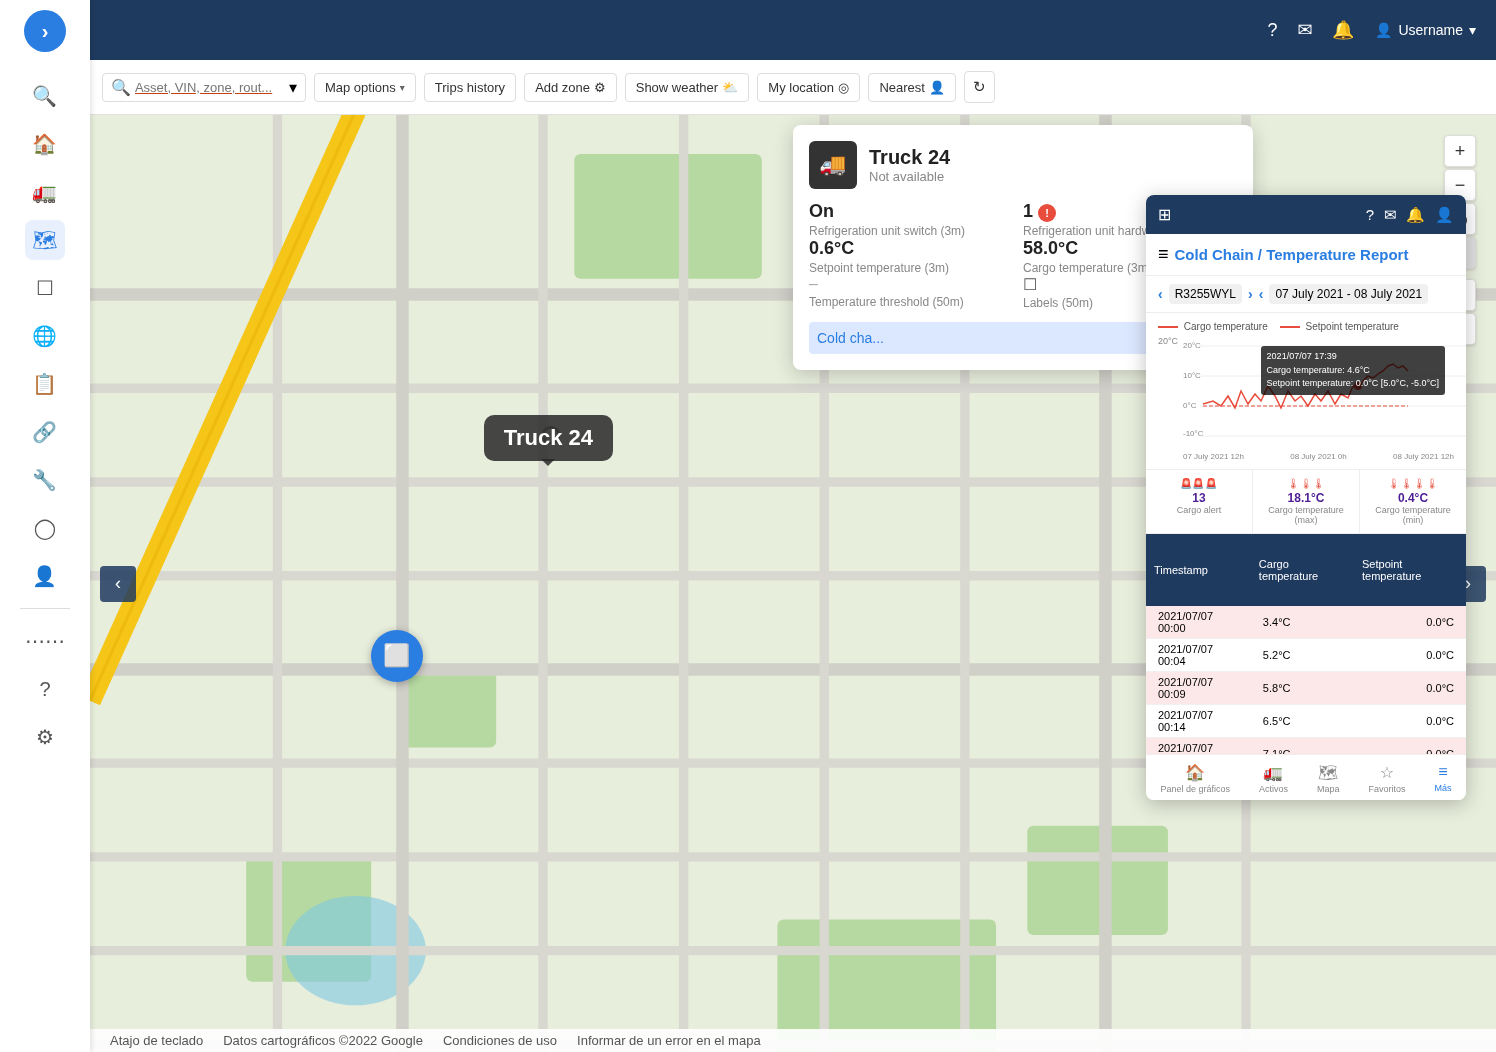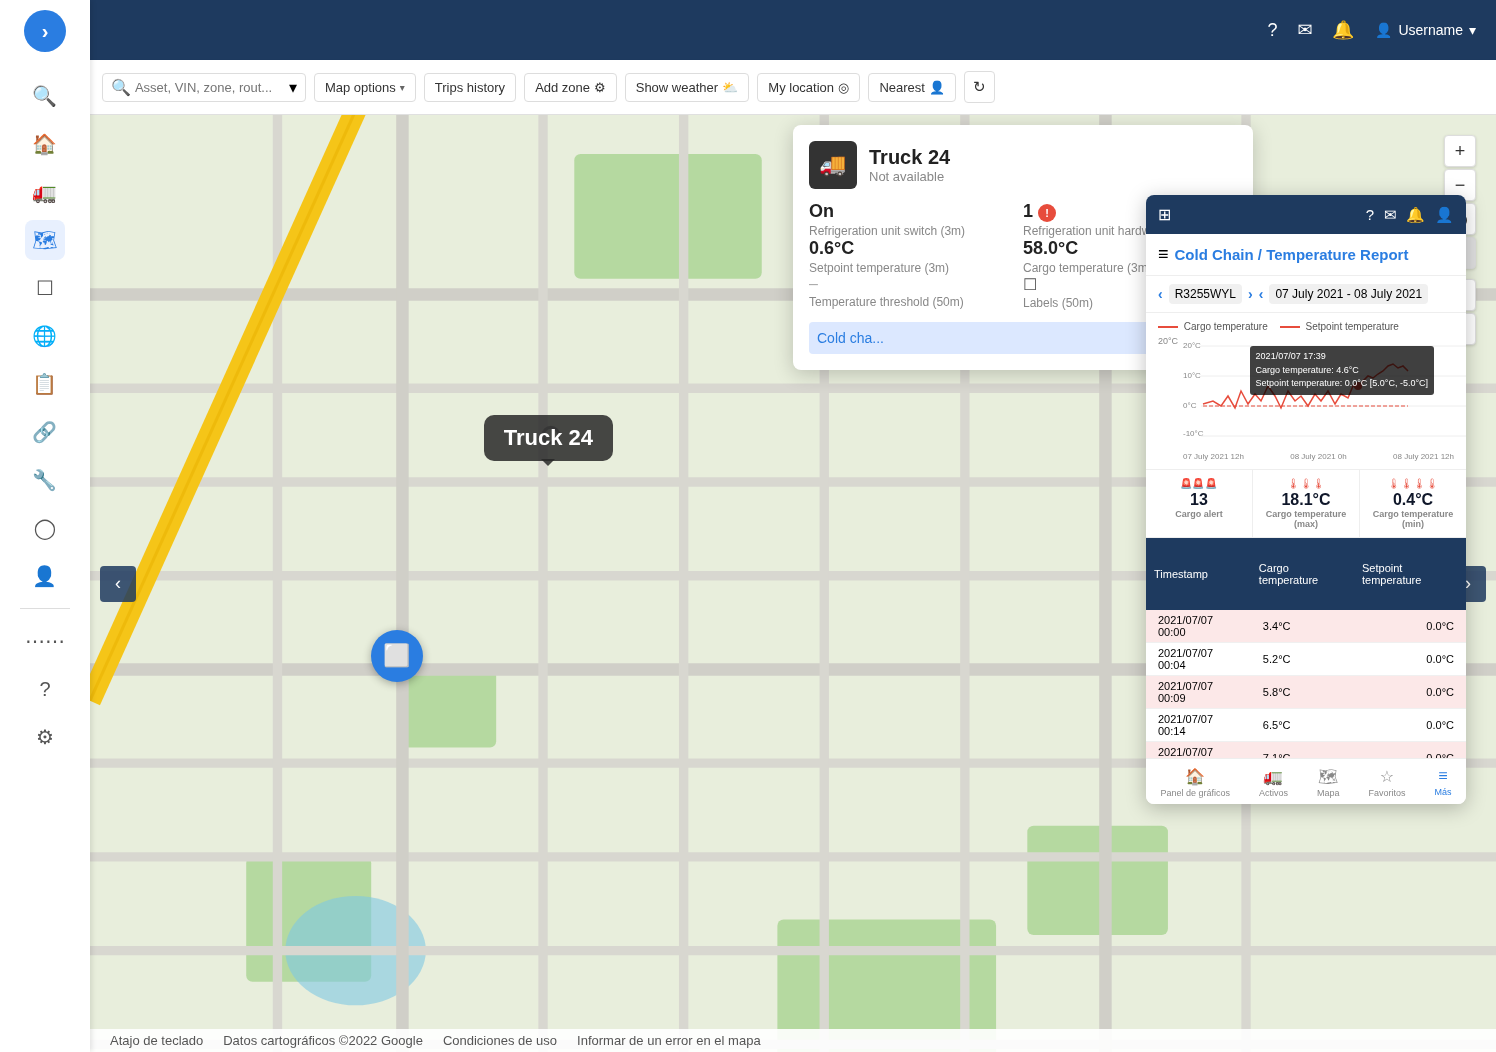--- a/index.html
+++ b/index.html
@@ -64,21 +64,21 @@
       border-bottom: 1px solid #e0e0e0;
       box-shadow: 0 2px 4px rgba(0,0,0,0.08);
     }
     .toolbar-search {
       display: flex; align-items: center;
       border: 1px solid #ddd; border-radius: 4px;
       padding: 4px 8px; gap: 4px;
       min-width: 200px; background: #fff;
     }
     .toolbar-search input {
-      border: none; outline: none; font-size: 13px; width: 150px; color: #c2410c;
+      border: none; outline: none; font-size: 13px; width: 150px; color: #c2410c; text-decoration: underline;
     }
     .toolbar-btn {
       display: flex; align-items: center; gap: 4px;
       border: 1px solid #ddd; border-radius: 4px;
       padding: 6px 10px; background: #fff;
       font-size: 13px; color: #333; cursor: pointer;
       white-space: nowrap;
     }
     .toolbar-btn .arrow { font-size: 10px; color: #666; }
     .toolbar-icon-btn {
@@ -269,40 +269,40 @@
       padding: 8px 12px;
       border-bottom: 1px solid #eee;
       position: relative;
     }
     .chart-legend {
       display: flex; gap: 12px; font-size: 10px; color: #555; margin-bottom: 4px;
     }
     .legend-line { width: 20px; height: 2px; display: inline-block; vertical-align: middle; margin-right: 3px; }
     .chart-tooltip {
       position: absolute;
-      top: 10px; right: 20px;
+      top: 10px; right: 9px;
       background: rgba(0,0,0,0.75);
       color: #fff; font-size: 9px;
       padding: 4px 6px; border-radius: 3px;
       line-height: 1.5;
     }
 
     
     .stats-row {
       display: flex; gap: 0;
       border-bottom: 1px solid #eee;
     }
     .stat-cell {
       flex: 1; padding: 8px 10px; text-align: center;
       border-right: 1px solid #eee;
     }
     .stat-cell:last-child { border-right: none; }
     .stat-icons { font-size: 10px; color: #e74c3c; margin-bottom: 2px; }
-    .stat-val { font-size: 16px; font-weight: bold; color: #0f172a; }
-    .stat-label { font-size: 9px; color: #888; font-weight: bold; }
+    .stat-val { font-size: 12px; font-weight: bold; color: #4c1d95; }
+    .stat-label { font-size: 9px; color: #888; }
 
     
     .data-table { width: 100%; border-collapse: collapse; font-size: 11px; }
     .data-table thead tr { background: #1e3a5f; color: #fff; }
     .data-table thead th { padding: 24px 8px; text-align: left; font-weight: 500; }
     .data-table tbody tr { border-bottom: 1px solid #f0f0f0; }
     .data-table tbody tr:nth-child(odd) { background: #fce8e8; }
     .data-table tbody tr:nth-child(even) { background: #fff; }
     .data-table td { padding: 4px 12px; }
     .data-table td:last-child { text-align: right; }

